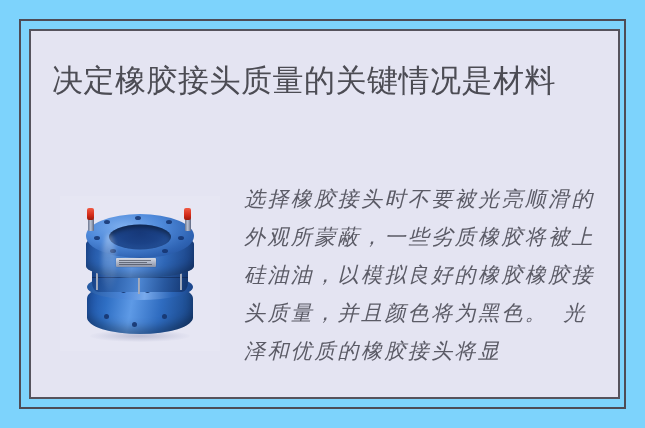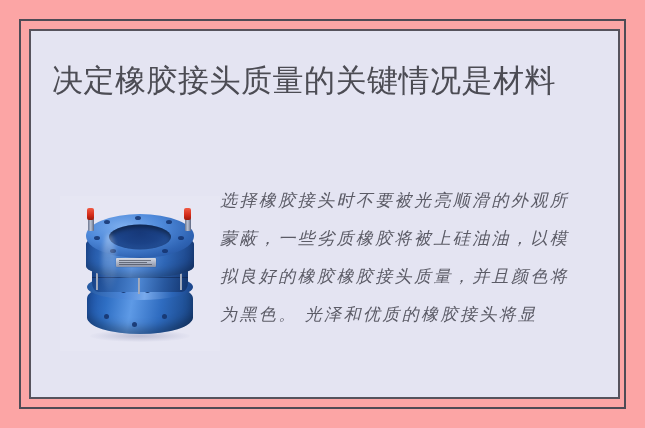--- a/index.html
+++ b/index.html
@@ -11,21 +11,21 @@
     height: 428px;
     overflow: hidden;
     font-family: "DejaVu Sans", "Liberation Sans", sans-serif;
     background: #e3e3f1;
   }
 
   .page {
     position: relative;
     width: 645px;
     height: 428px;
-    background: #fca5a5;
+    background: #7dd3fc;
   }
 
   
   .frame-outer {
     position: absolute;
     left: 19px;
     top: 19px;
     width: 607px;
     height: 390px;
     border: 2px solid #4e4b55;
@@ -53,25 +53,25 @@
     line-height: 44px;
     letter-spacing: 0.5px;
     color: #4c4c54;
     font-weight: 400;
     white-space: pre-wrap;
   }
 
   
   .body-copy {
     position: absolute;
-    left: 220px;
+    left: 244px;
     top: 182px;
     width: 352px;
-    font-family: Liberation Sans, sans-serif;
-    font-size: 17px;
+    font-family: Liberation Mono, monospace;
+    font-size: 21px;
     line-height: 38px;
     letter-spacing: 2.4px;
     color: #5b5b66;
     white-space: pre-wrap;
     font-style: italic;
   }
 
   
   .photo {
     position: absolute;

